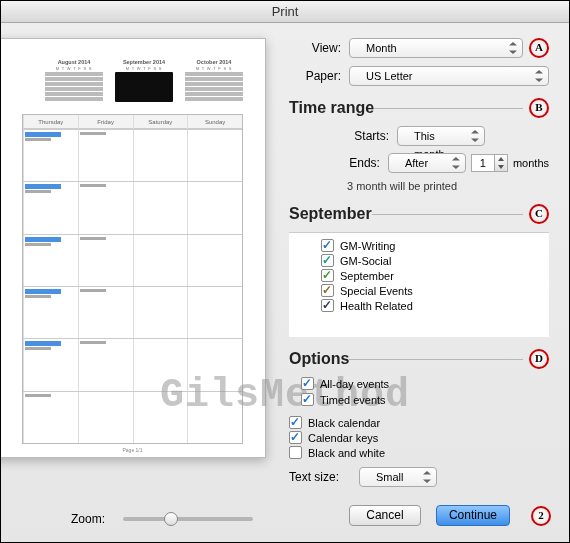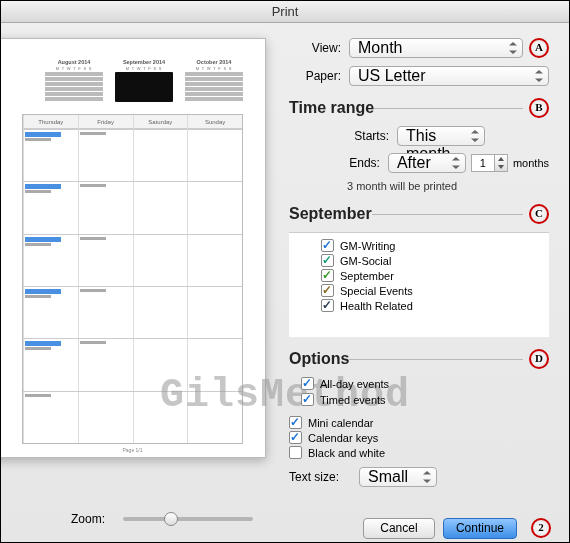--- a/index.html
+++ b/index.html
@@ -22,21 +22,21 @@
   .evt{height:3px;background:#aaa;width:50%;margin-top:1px}
   .pg{font-size:5px;color:#888;text-align:center;margin-top:3px}
   .watermark{position:absolute;left:50%;top:350px;transform:translateX(-50%);font-size:40px;font-weight:bold;color:#999;opacity:.55;letter-spacing:1px;pointer-events:none;font-family:Liberation Mono, monospace}
   .zoom-wrap{position:absolute;left:70px;bottom:16px;display:flex;align-items:center;gap:10px}
   .slider{appearance:none;width:130px;height:4px;background:#b5b5b5;border-radius:2px;outline:none}
   .slider::-webkit-slider-thumb{appearance:none;width:14px;height:14px;border-radius:50%;background:linear-gradient(#fff,#ddd);border:1px solid #888}
   
   .panel{position:absolute;left:288px;top:15px;right:20px;bottom:50px}
   .frow{display:flex;align-items:center;margin-bottom:8px}
   .lbl{width:52px;text-align:right;margin-right:8px;font-size:12px;color:#000}
-  .select{position:relative;flex:1;height:20px;background:linear-gradient(#fff,#eee);border:1px solid #aaa;border-radius:4px;padding:0 18px 0 8px;line-height:18px;font-size:16px;box-shadow:inset 0 1px 0 #fff}
+  .select{position:relative;flex:1;height:20px;background:linear-gradient(#fff,#eee);border:1px solid #aaa;border-radius:4px;padding:0 18px 0 16px;line-height:18px;font-size:11px;box-shadow:inset 0 1px 0 #fff}
   .select::after{content:"";position:absolute;right:5px;top:3px;width:8px;height:12px;background:linear-gradient(#888,#888);clip-path:polygon(50% 0,100% 30%,0 30%,50% 0,0 70%,100% 70%,50% 100%,0 70%);background:#666}
   .select.sm{flex:none;width:88px}
   .select.xs{flex:none;width:78px}
   .sect{display:flex;align-items:center;margin:12px 0 8px 0}
   .sect .stitle{font-size:16px;font-weight:bold;color:#222;margin-right:0}
   .sect .line{flex:1;height:1px;background:#b8b8b8}
   .badge{width:20px;height:20px;border-radius:50%;border:2.5px solid #c00;background:radial-gradient(#fff,#eee 60%,#ccc);margin-left:6px;text-align:center;line-height:15px;font-weight:bold;font-size:11px;font-family:Georgia,serif;color:#000}
   .sub{margin-left:58px}
   .sub .frow{margin-bottom:7px}
   .sub .lbl{width:42px}
@@ -47,21 +47,21 @@
   .stepper .arr::before{top:2px;border-bottom:4px solid #555}
   .stepper .arr::after{bottom:2px;border-top:4px solid #555}
   .info{margin-left:58px;font-size:11px;color:#333;margin-top:2px;margin-bottom:4px}
   .callist{margin-top:4px;height:105px;overflow:hidden;border-top:1px solid #ccc;background:#fff;padding:4px 6px 0 32px;margin-left:0}
   .chk{display:flex;align-items:center;margin:2px 0;font-size:11px}
   .opts{margin-top:2px;margin-left:12px}
   .opts .chk{margin:3px 0}
   .opts2{margin-top:10px;margin-left:0}
   .tsrow{display:flex;align-items:center;margin-top:8px}
   .tsrow .lbl{width:62px;text-align:left;margin-left:0}
-  .buttons{position:absolute;right:18px;bottom:3px;display:flex;gap:8px;}
+  .buttons{position:absolute;right:18px;bottom:16px;display:flex;gap:15px;align-items:center}
   .btn{min-width:72px;height:21px;border:1px solid #999;border-radius:4px;background:linear-gradient(#fefefe,#e2e2e2);text-align:center;line-height:19px;font-size:12px;padding:0 12px}
   .btn.primary{background:linear-gradient(#8fc6ff,#3d8fe8);border-color:#2a6fc2;color:#000}
   
   .cc{display:inline-block;width:13px;height:13px;border:1px solid #888;border-radius:2px;background:#fff;margin-right:6px;position:relative;flex:none}
   .cc.on::after{content:"✓";position:absolute;left:0;top:-2px;font-size:12px;font-weight:bold}
   .cc.blue.on::after{color:#1e73d6}
   .cc.teal.on::after{color:#14a07c}
   .cc.green.on::after{color:#3b9b2f}
   .cc.brown.on::after{color:#8a6b1f}
   .cc.dark.on::after{color:#2a3d57}
@@ -245,21 +245,21 @@
           <span>All-day events</span>
         </div>
       <div class="chk">
           <span class="cc on blue"></span>
           <span>Timed events</span>
         </div>
     </div>
     <div class="opts2">
       <div class="chk">
           <span class="cc on blue"></span>
-          <span>Mini calendar</span>
+          <span>Black calendar</span>
         </div>
       <div class="chk">
           <span class="cc on blue"></span>
           <span>Calendar keys</span>
         </div>
       <div class="chk">
           <span class="cc off"></span>
           <span>Black and white</span>
         </div>
     </div>

